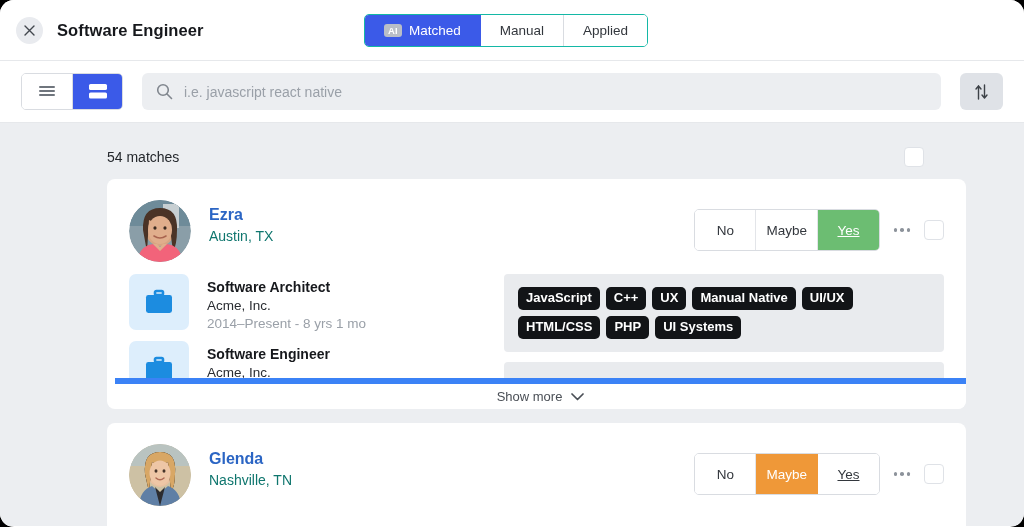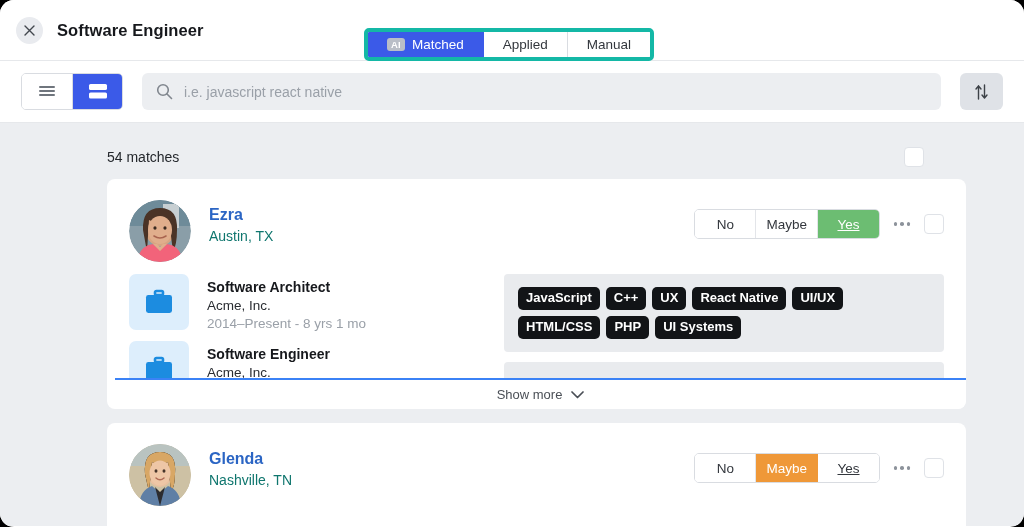--- a/index.html
+++ b/index.html
@@ -37,24 +37,24 @@
   .close-btn svg { display: block; }
   .header-title {
     margin-left: 14px;
     font-size: 16.5px;
     font-weight: bold;
     color: #16181c;
     letter-spacing: .1px;
   }
   .tabs {
     position: absolute;
-    left: 364px; top: 28px;
+    left: 364px; top: 14px;
     height: 33px;
     display: flex;
-    border: 4px solid #14b8a6;
+    border: 1px solid #14b8a6;
     border-radius: 5px;
     overflow: hidden;
     background: #fff;
   }
   .tab {
     display: flex; align-items: center; justify-content: center;
     gap: 7px;
     padding: 0 19px;
     font-size: 13.5px;
     color: #33373d;
@@ -185,21 +185,21 @@
     color: #0f766e;
   }
   .actions {
     display: flex;
     align-items: center;
     gap: 0;
     padding-top: 9px;
   }
   .rating {
     display: flex;
-    height: 30px;
+    height: 42px;
     border: 1px solid #d9dce1;
     border-radius: 5px;
     overflow: hidden;
     background: #fff;
   }
   .rate {
     min-width: 61px;
     display: flex; align-items: center; justify-content: center;
     font-size: 13.5px;
     color: #33373d;
@@ -262,21 +262,21 @@
     margin-top: 10px;
     min-height: 56px;
   }
   .panel-title { font-size: 15px; font-weight: bold; color: #16181c; }
 
   .show-more {
     position: absolute;
     left: 8px; right: 0; bottom: 0;
     height: 31px;
     background: #fff;
-    border-top: 2px solid #3b82f6;
+    border-top: 6px solid #3b82f6;
     border-radius: 0 0 8px 8px;
     display: flex;
     align-items: center;
     justify-content: center;
     gap: 9px;
     font-size: 13px;
     color: #4a4f56;
     cursor: pointer;
   }
   .card-1 { height: 230px; overflow: hidden; }
@@ -294,24 +294,24 @@
       </svg>
     </div>
     <div class="header-title">Software Engineer</div>
 
     <div class="tabs">
       <div class="tab active">
         <span class="ai-badge">AI</span>
         <span>Matched</span>
       </div>
       <div class="tab">
+        <span>Manual</span>
+      </div>
+      <div class="tab">
         <span>Applied</span>
-      </div>
-      <div class="tab">
-        <span>Manual</span>
       </div>
     </div>
   </div>
 
   <div class="toolbar">
     <div class="viewtoggle">
       <div class="vt-btn">
         <svg width="20" height="14" viewBox="0 0 20 14">
           <rect x="2" y="1" width="16" height="2" rx="1" fill="#6f757d"></rect>
           <rect x="2" y="5" width="16" height="2" rx="1" fill="#6f757d"></rect>
@@ -423,21 +423,21 @@
           </div>
 
         </div>
 
         <div class="col-right">
           <div class="panel">
             <div class="skills">
               <span class="skill">JavaScript</span>
               <span class="skill">C++</span>
               <span class="skill">UX</span>
-              <span class="skill">React Native</span>
+              <span class="skill">Manual Native</span>
               <span class="skill">UI/UX</span>
               <span class="skill">HTML/CSS</span>
               <span class="skill">PHP</span>
               <span class="skill">UI Systems</span>
             </div>
           </div>
           <div class="panel panel-tags">
             <div class="panel-title">Tags</div>
           </div>
         </div>

